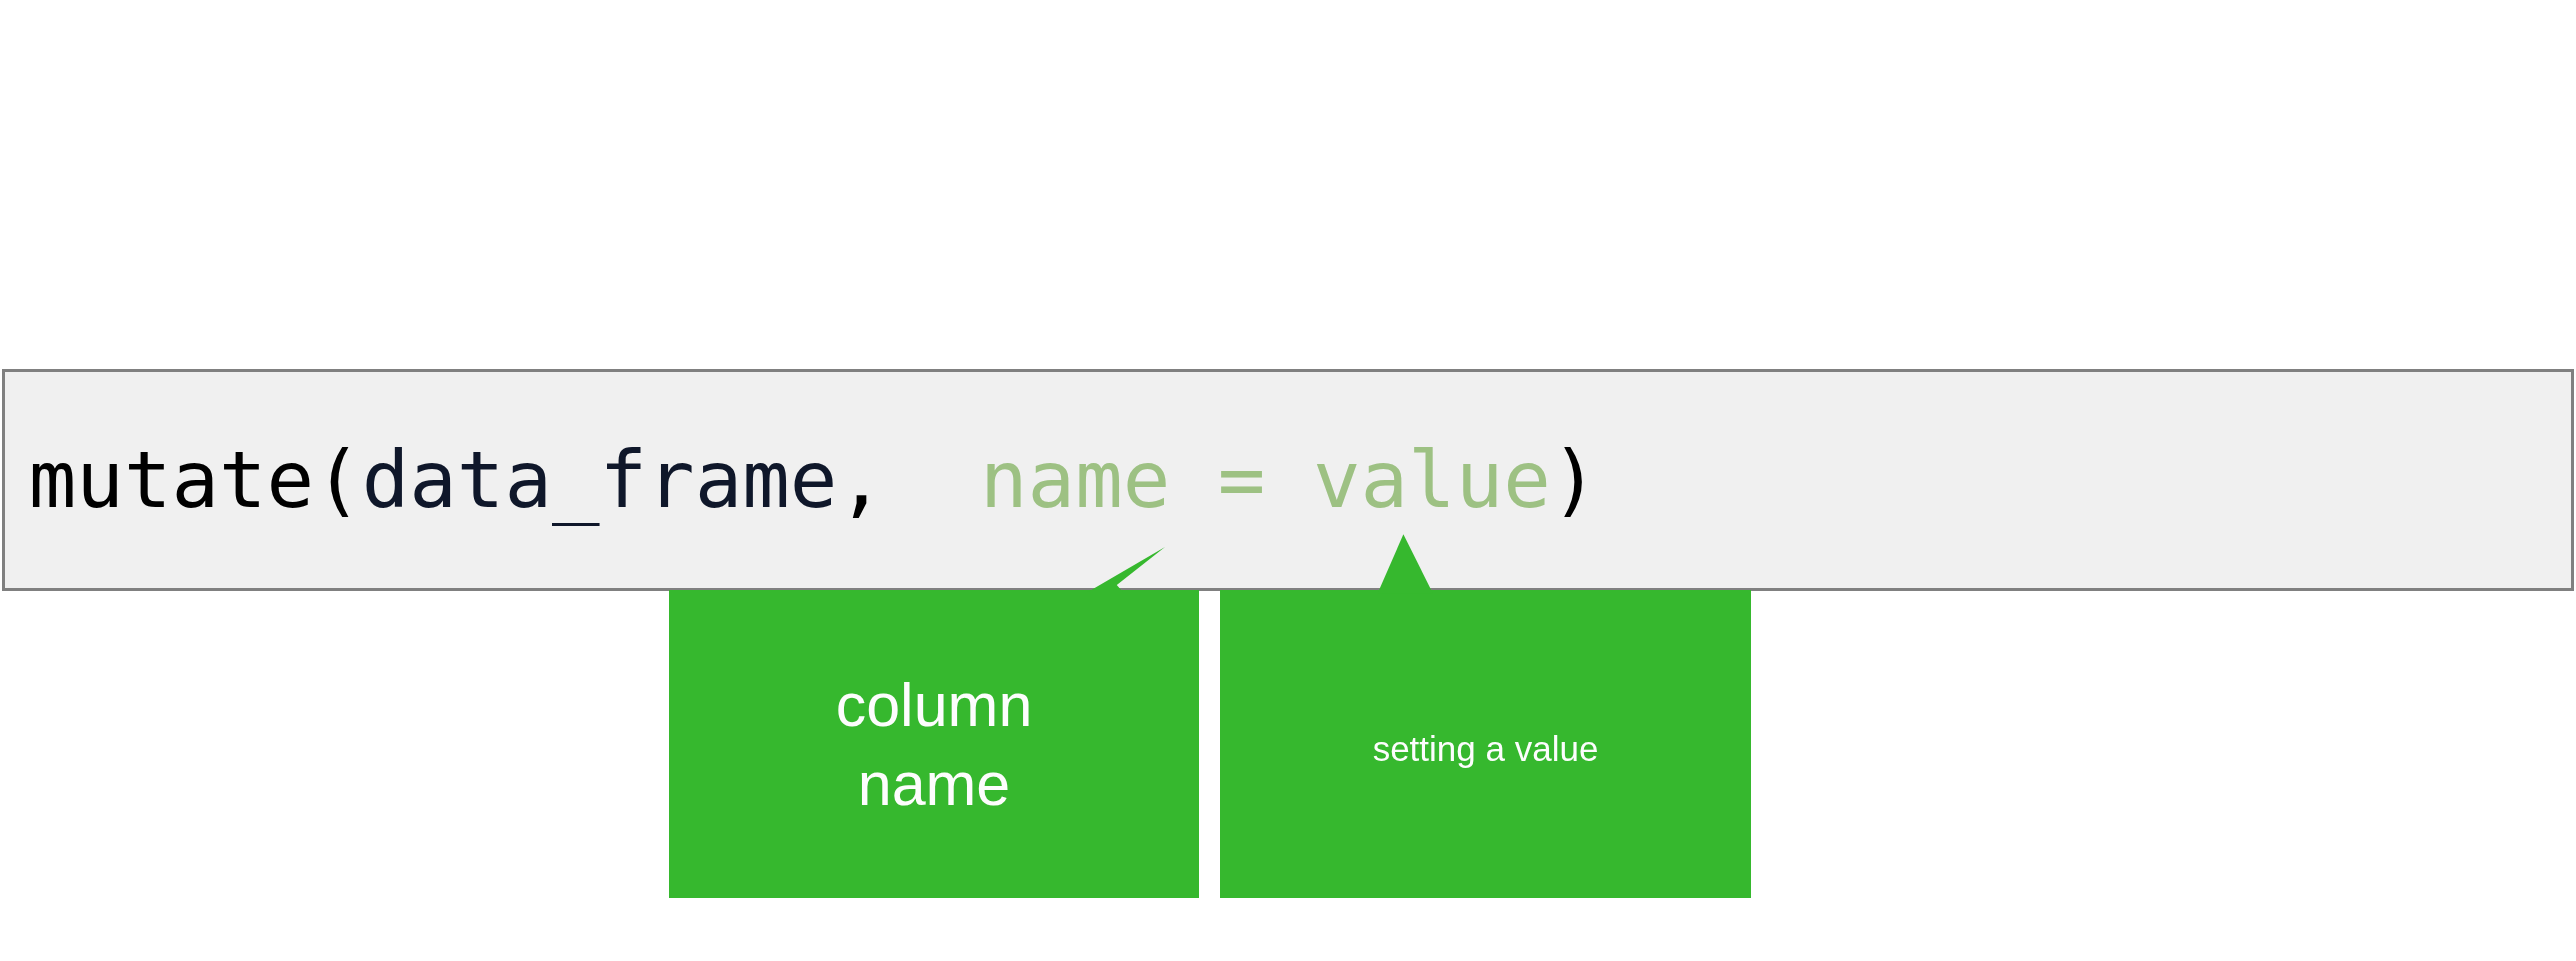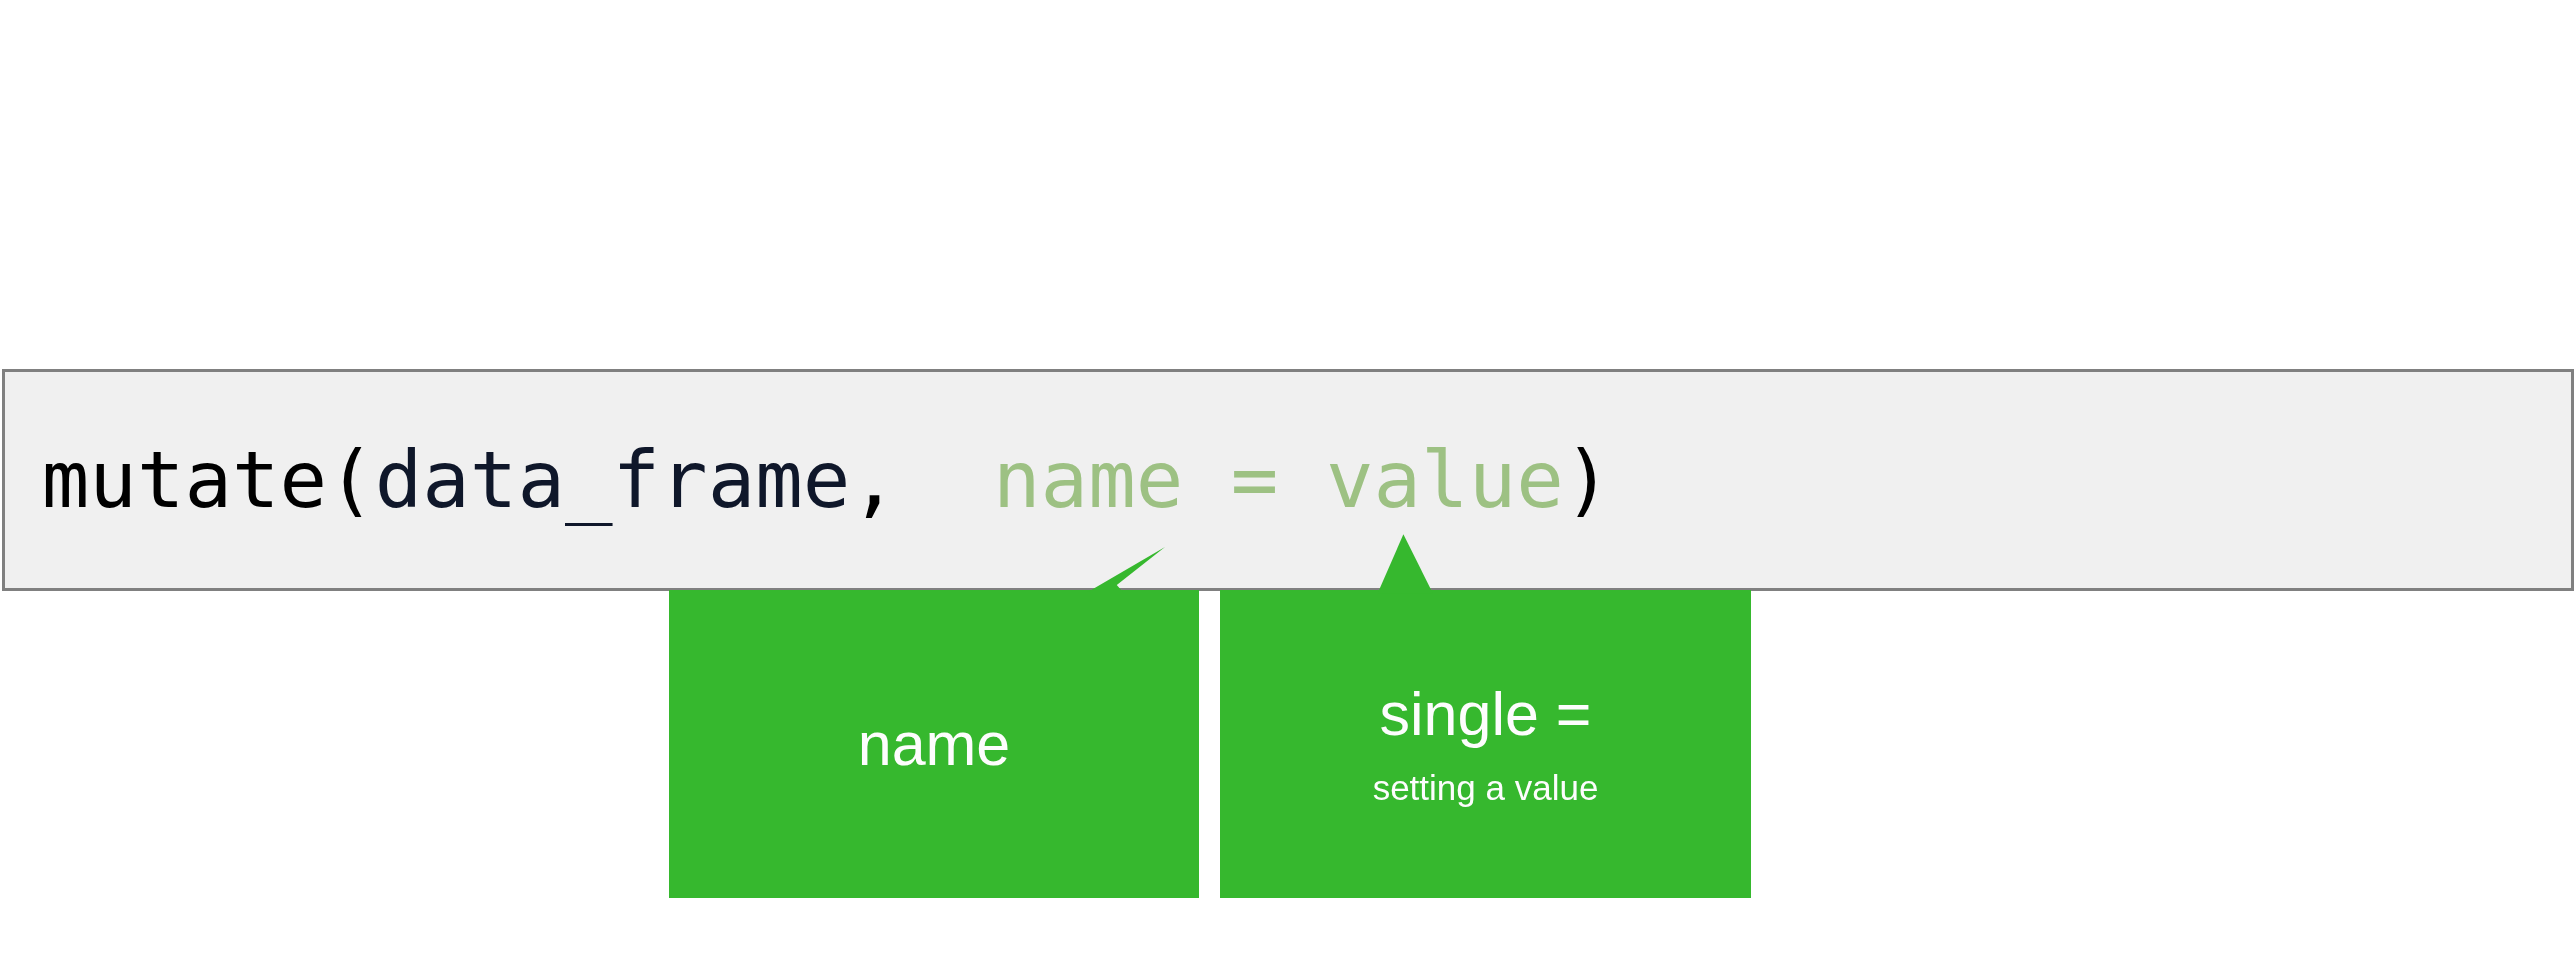--- a/index.html
+++ b/index.html
@@ -33,21 +33,21 @@
     top: 50%;
     transform: translateY(-50%);
     white-space: pre;
     font-family: "DejaVu Sans Mono", "Liberation Mono", monospace;
     font-size: 79px;
     line-height: 92px;
     letter-spacing: 0px;
     color: #000000;
   }
   #code-line span { white-space: pre; }
-  .tok-fn    { color: #000000; margin-left: 13px; }
+  .tok-fn    { color: #000000; }
   .tok-paren { color: #000000; }
   .tok-arg   { color: #0f172a; }
   .tok-dim   { color: #9DC183; text-align: center; }
 
   
   .arrow {
     position: absolute;
     z-index: 3;
     pointer-events: none;
   }
@@ -117,23 +117,23 @@
 <svg class="arrow" id="arrow-column" viewBox="0 0 110 56">
   <polygon points="110,0 24,50 66,50 58,41" fill="#36B82E"></polygon>
 </svg>
 
 <svg class="arrow" id="arrow-single" viewBox="0 0 74 70">
   <polygon points="32,0 64,64 4,64" fill="#36B82E"></polygon>
 </svg>
 
 <div class="callout" id="callout-column">
   <div class="stack">
+    <div class="callout-line-big">column</div>
     <div class="callout-line-big">name</div>
   </div>
 </div>
 
 <div class="callout" id="callout-single">
   <div class="stack">
-    <div class="callout-line-big">single =</div>
     <div class="callout-line-small">setting a value</div>
   </div>
 </div>
 
 
 </body></html>

